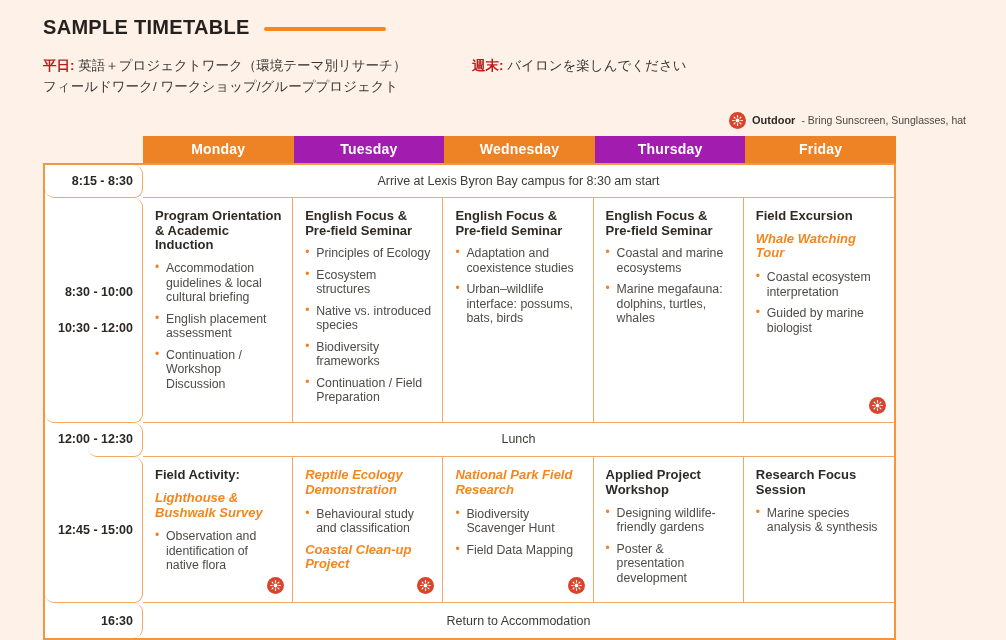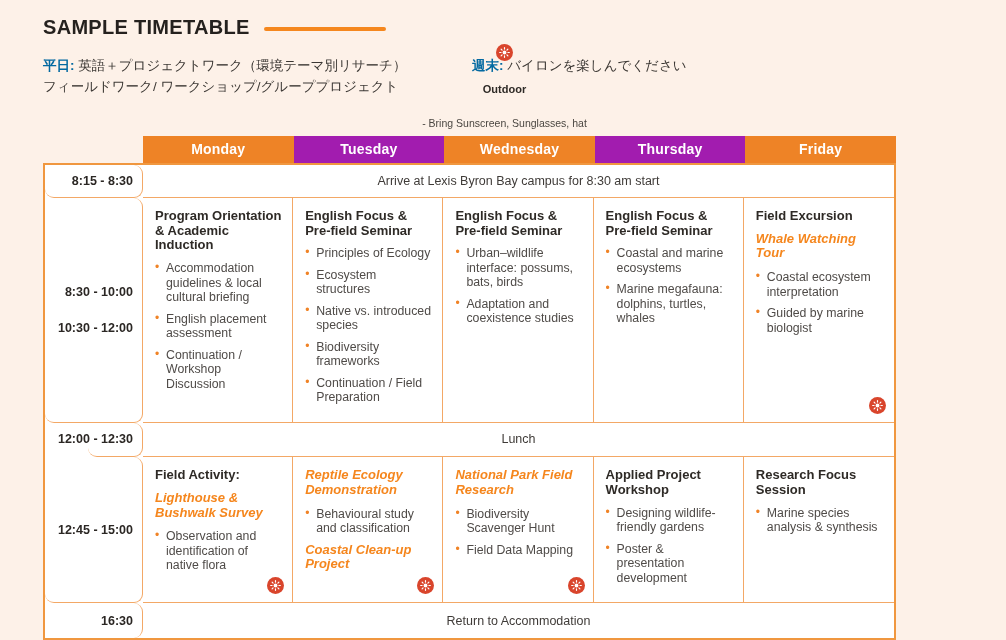--- a/index.html
+++ b/index.html
@@ -15,28 +15,28 @@
   
   .title-row { display:flex; align-items:center; gap:14px; }
   .page-title {
     font-size:20px; font-weight:800; letter-spacing:.3px;
     color:#25211e;
   }
   .title-underline { width:122px; height:4px; border-radius:2px; background:#f5871e; margin-top:2px; }
 
   
   .intro { display:flex; margin-top:17px; font-size:13.5px; line-height:1.55; color:#3c3834; }
-  .intro b { color:#0369a1; }
+  .intro b { color:#b91c1c; }
   .intro-weekday { width:429px; flex:0 0 429px; }
   .intro-weekend { flex:1; }
 
   
   .legend {
-    display:flex; justify-content:flex-end; align-items:center; gap:22px;
-    margin-top:14px; font-size:10.5px; color:#4a4641; height:17px;flex-direction:column;
+    display:flex; justify-content:flex-end; align-items:center; gap:6px;
+    margin-top:14px; font-size:10.5px; color:#4a4641; height:17px;
   }
   .legend b { font-size:11px; color:#2e2a26; }
 
   .sun-badge {
     width:17px; height:17px; border-radius:50%; background:#d9452c;
     display:flex; align-items:center; justify-content:center; flex:0 0 auto;
   }
   .sun-badge svg { display:block; }
 
   
@@ -168,22 +168,22 @@
         <div class="tt-cell day-cell" style="min-height: 197px;">
           <div class="cell-title">English Focus &amp; Pre-field Seminar</div>
           <div class="bullet-item">Principles of Ecology</div>
           <div class="bullet-item">Ecosystem structures</div>
           <div class="bullet-item">Native vs. introduced species</div>
           <div class="bullet-item">Biodiversity frameworks</div>
           <div class="bullet-item">Continuation / Field Preparation</div>
         </div>
         <div class="tt-cell day-cell" style="min-height: 197px;">
           <div class="cell-title">English Focus &amp; Pre-field Seminar</div>
+          <div class="bullet-item">Adaptation and coexistence studies</div>
           <div class="bullet-item">Urban–wildlife interface: possums, bats, birds</div>
-          <div class="bullet-item">Adaptation and coexistence studies</div>
         </div>
         <div class="tt-cell day-cell" style="min-height: 197px;">
           <div class="cell-title">English Focus &amp; Pre-field Seminar</div>
           <div class="bullet-item">Coastal and marine ecosystems</div>
           <div class="bullet-item">Marine megafauna: dolphins, turtles, whales</div>
         </div>
         <div class="tt-cell day-cell last-col" style="min-height: 197px;">
           <div class="cell-title">Field Excursion</div>
           <div class="cell-subtitle">Whale Watching Tour</div>
           <div class="bullet-item">Coastal ecosystem interpretation</div>

